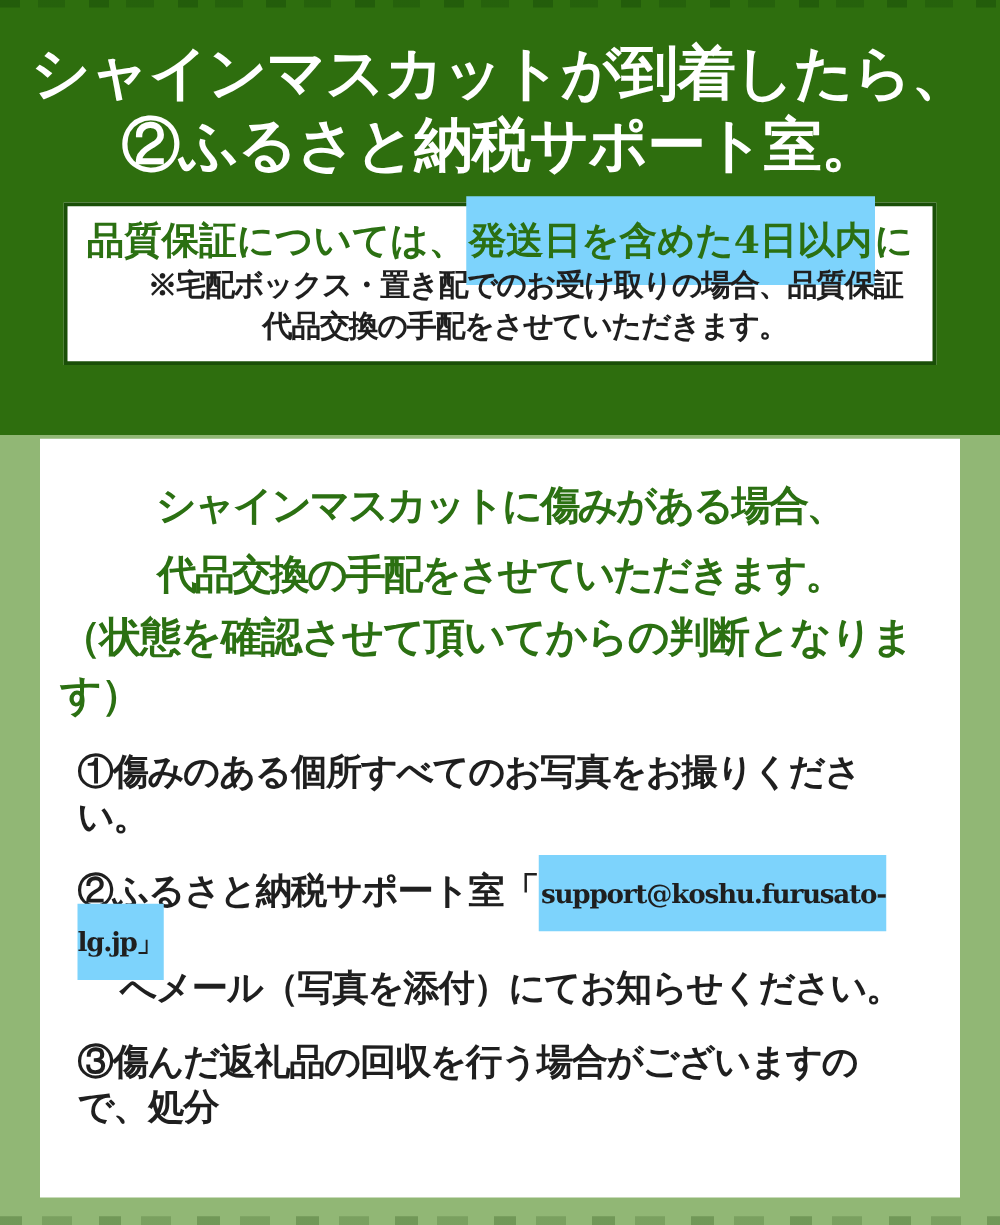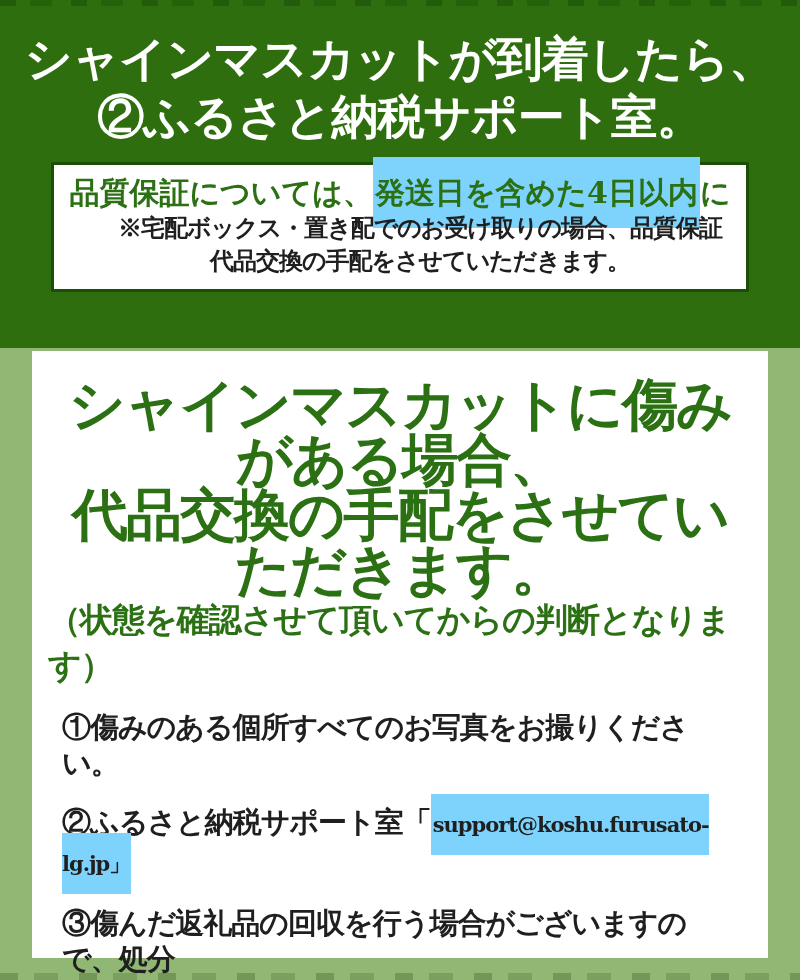--- a/index.html
+++ b/index.html
@@ -60,21 +60,21 @@
   }
   .content-box{
     background:#ffffff;
     height:607px;
     box-sizing:border-box;
     padding:26px 16px 0;
   }
   .sub-title{
     margin:0;text-align:center;
     color:#2b7012;
-    font-size:56px;line-height:55px;
+    font-size:32px;line-height:55px;
     font-weight:bold;
     letter-spacing:-2px;
   }
   .sub-title-note{
     margin:0;
     color:#2b7012;
     font-size:33px;line-height:46px;
     font-weight:bold;
     letter-spacing:-1px;
   }
@@ -120,20 +120,21 @@
         <span>代品交換の手配をさせていただきます。</span>
       </h2>
       <p class="sub-title-note">（状態を確認させて頂いてからの判断となります）</p>
 
       <ol class="steps">
         <li class="step">
           <span>①傷みのある個所すべてのお写真をお撮りください。</span>
         </li>
         <li class="step">
           <span>②ふるさと納税サポート室「</span><span class="hl email">support@koshu.furusato-lg.jp」</span>
+          <span class="cont">へメール（写真を添付）にてお知らせください。</span>
         </li>
         <li class="step">
           <span>③傷んだ返礼品の回収を行う場合がございますので、処分</span>
           
         </li>
       </ol>
 
     </div>
     <div class="torn-edge-bottom"></div>
   </div>

